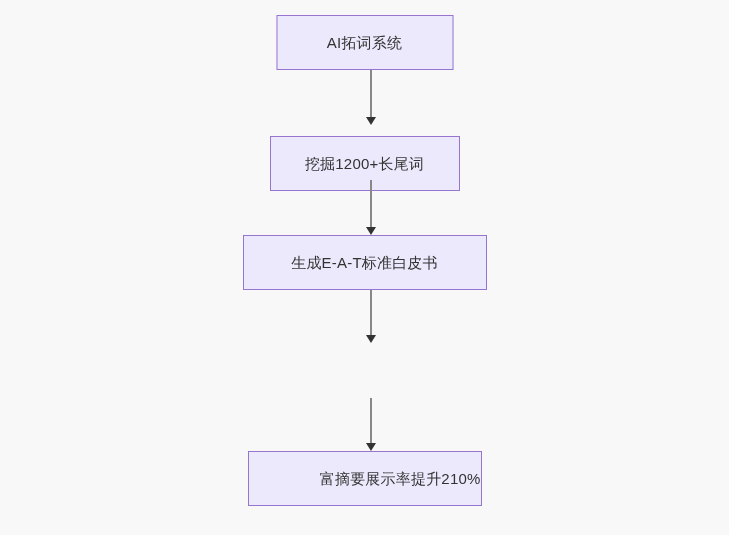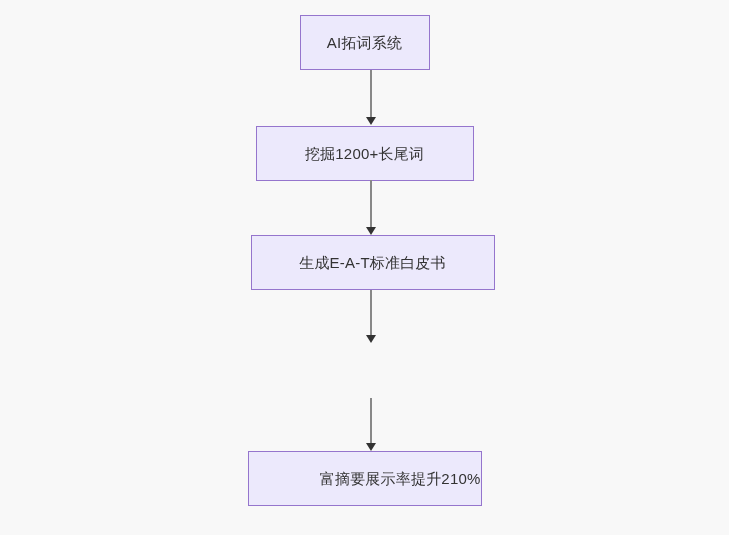--- a/index.html
+++ b/index.html
@@ -36,23 +36,23 @@
   .node-label {
     color: #333333;
     font-size: 15px;
     line-height: 1;
     letter-spacing: 0.2px;
     white-space: nowrap;
     text-align: center;
   }
 
   
-  .node-1 { width: 130px; top: 15px;  margin-left: 0px; }
-  .node-2 { width: 218px; top: 126px; margin-left: 0px; justify-content: center; }
-  .node-3 { width: 244px; top: 235px; margin-left: 8px; }
+  .node-1 { width: 177px; top: 15px;  margin-left: 0px; }
+  .node-2 { width: 190px; top: 136px; margin-left: 0px; justify-content: center; }
+  .node-3 { width: 244px; top: 235px; margin-left: 0px; }
   .node-4 { width: 213px; top: 343px; margin-left: 0px; }
   .node-5 { width: 234px; top: 451px; margin-left: 0px; justify-content: flex-end; }
 
   
   .edge {
     position: absolute;
     left: 371px;
     width: 0;
   }
   .edge .line {

